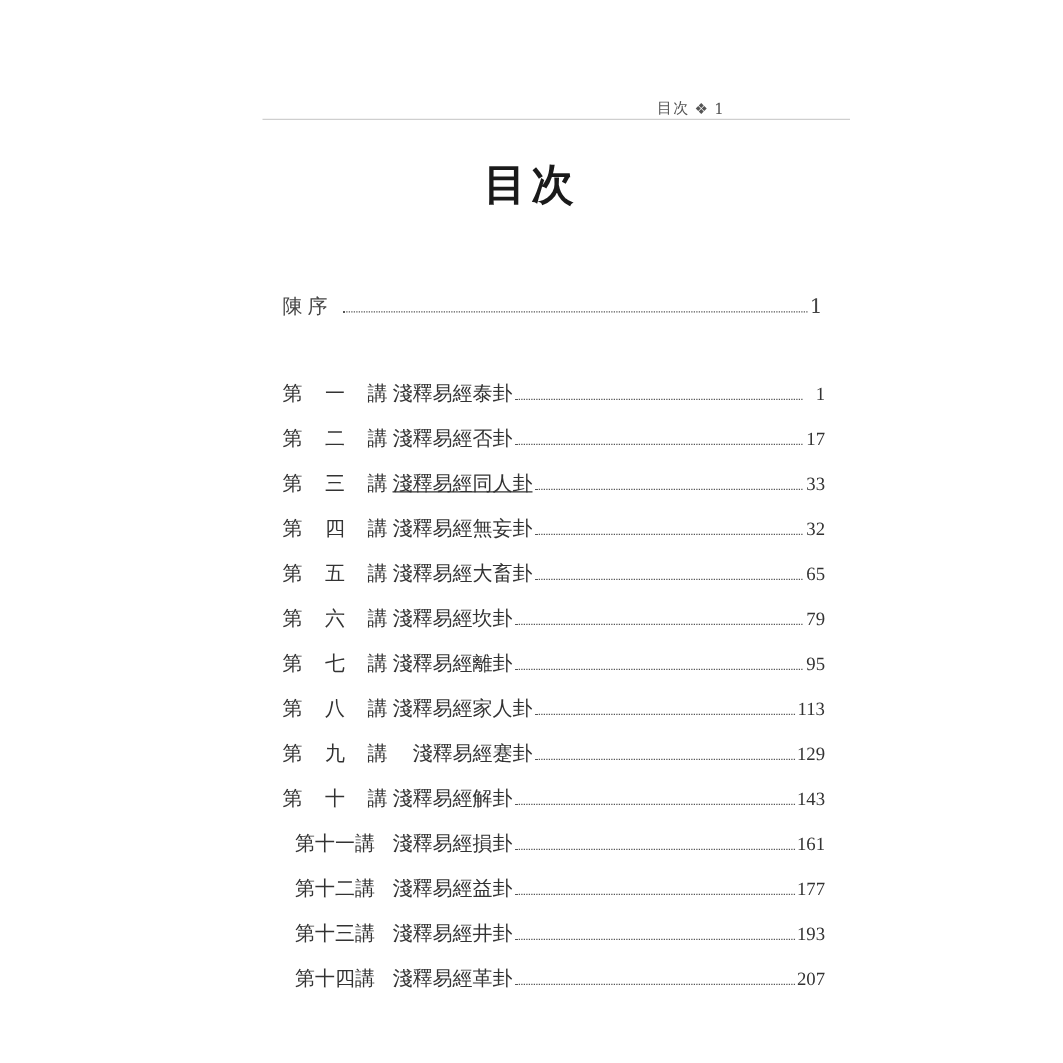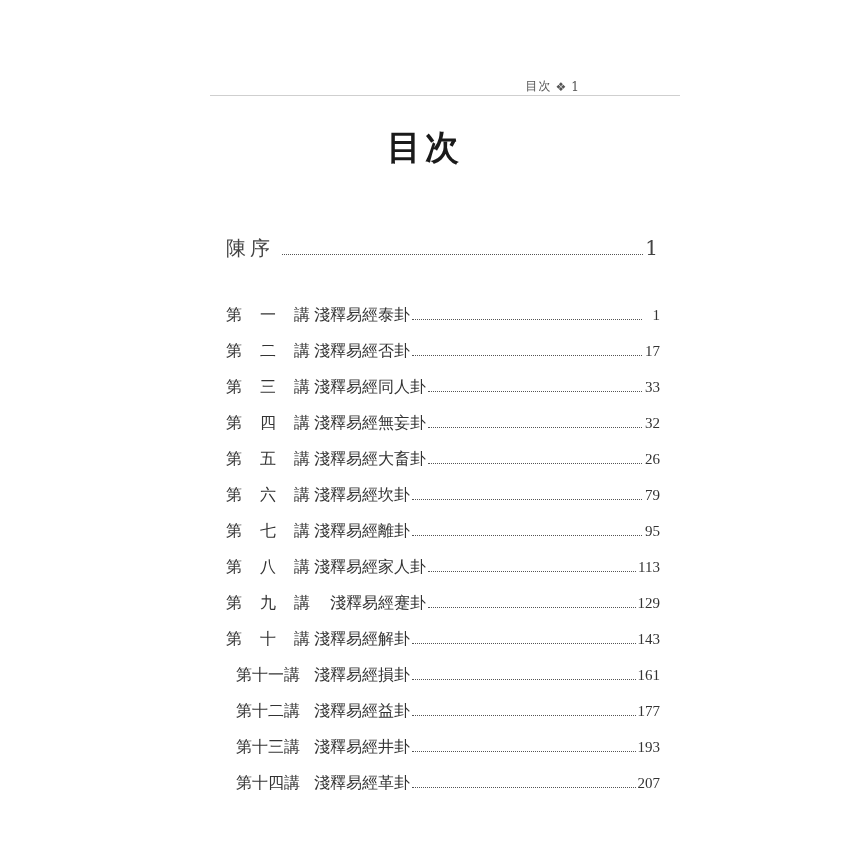--- a/index.html
+++ b/index.html
@@ -8,21 +8,21 @@
   .page { position:absolute; left:0; top:0; width:762px; height:850px; }
   .running-head { position:absolute; right:182px; top:78px; font-size:12px; color:#555;
                   letter-spacing:1px; display:flex; align-items:center; gap:4px; }
   .running-head .orn { font-size:12px; }
   .head-rule { position:absolute; left:210px; width:470px; top:95px; height:0;
                border-top:1.5px solid #cfcfcf; }
   .title { position:absolute; left:0; width:850px; top:125px; text-align:center;
            font-size:34px; font-weight:bold; color:#1a1a1a; letter-spacing:4px;
            font-family:"DejaVu Sans","Liberation Sans",sans-serif; }
   .preface { position:absolute; left:226px; top:235px; width:432px; display:flex;
-             align-items:baseline; font-size:20px; color:#444; }
+             align-items:baseline; font-size:16px; color:#444; }
   .preface .label { letter-spacing:4px; margin-right:6px; }
   .leader { flex:1; border-bottom:1.5px dotted #555; margin:0 2px 4px 2px; height:0; }
   .toc { position:absolute; left:226px; top:305px; width:434px; }
   .row { display:flex; align-items:baseline; height:36px; font-size:16px; color:#333; }
   .row .lecture { width:84px; display:flex; justify-content:space-between; }
   .row .lecture.tight { justify-content:center; letter-spacing:0; }
   .row .name { margin-left:0; white-space:nowrap; }
   .row .page-no { min-width:16px; text-align:right; font-size:15px;
                   font-family:"Liberation Serif","DejaVu Serif",serif; color:#333; }
 </style>
@@ -65,21 +65,21 @@
         <span class="name" style="margin-left: 4px;">淺釋易經否卦</span>
         <span class="leader"></span>
         <span class="page-no">17</span>
       </div>
       <div class="row">
         <span class="lecture">
           <span>第</span>
           <span>三</span>
           <span>講</span>
         </span>
-        <span class="name" style="margin-left: 4px;">淺釋易經同人卦</span>
+        <span class="name" style="margin-left: 4px; text-decoration: underline;">淺釋易經同人卦</span>
         <span class="leader"></span>
         <span class="page-no">33</span>
       </div>
       <div class="row">
         <span class="lecture">
           <span>第</span>
           <span>四</span>
           <span>講</span>
         </span>
         <span class="name" style="margin-left: 4px;">淺釋易經無妄卦</span>
@@ -87,21 +87,21 @@
         <span class="page-no">32</span>
       </div>
       <div class="row">
         <span class="lecture">
           <span>第</span>
           <span>五</span>
           <span>講</span>
         </span>
         <span class="name" style="margin-left: 4px; text-align: right;">淺釋易經大畜卦</span>
         <span class="leader"></span>
-        <span class="page-no">26</span>
+        <span class="page-no">65</span>
       </div>
       <div class="row">
         <span class="lecture">
           <span>第</span>
           <span>六</span>
           <span>講</span>
         </span>
         <span class="name" style="margin-left: 4px;">淺釋易經坎卦</span>
         <span class="leader"></span>
         <span class="page-no">79</span>

